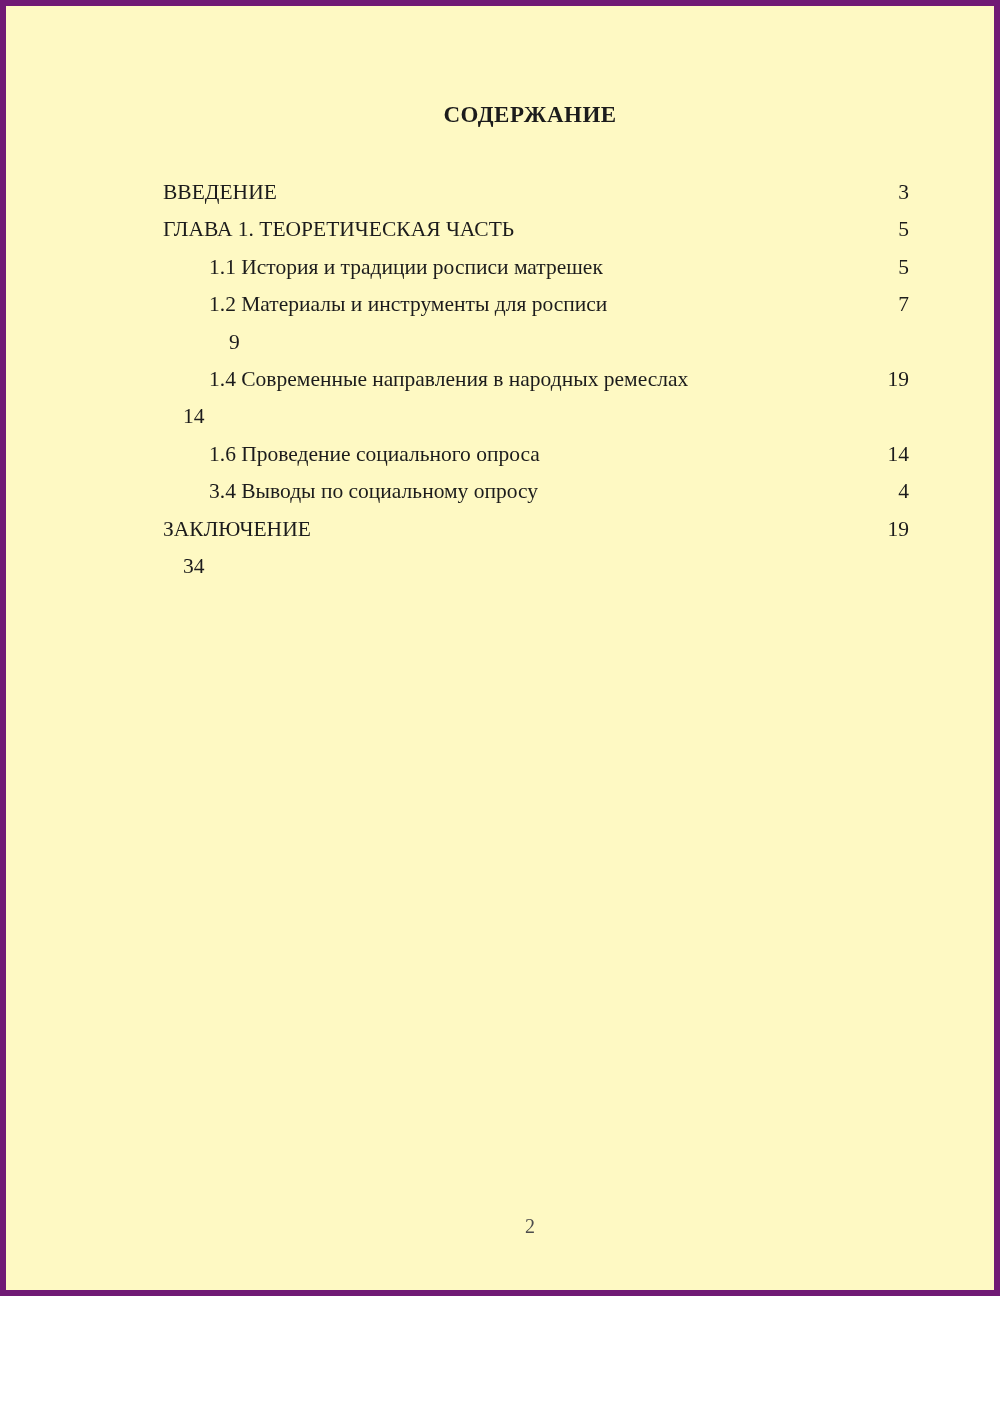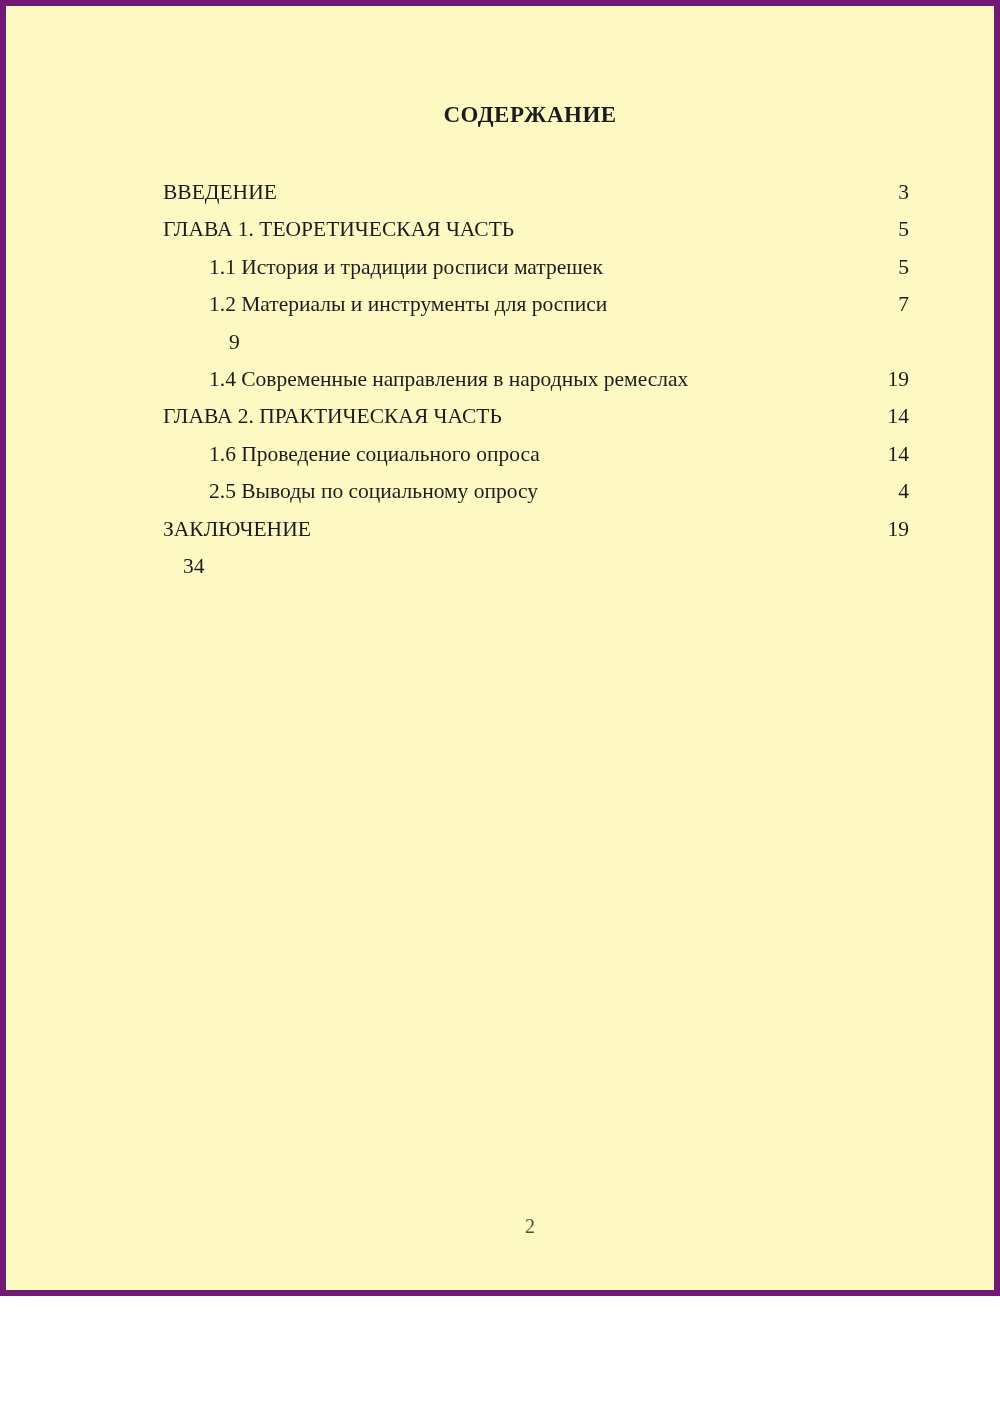--- a/index.html
+++ b/index.html
@@ -96,31 +96,30 @@
       <div class="toc-row level-1">
         <span class="toc-page">9</span>
       </div>
 
       <div class="toc-row level-1">
         <span class="toc-label">1.4 Современные направления в народных ремеслах</span>
         <span class="toc-page">19</span>
       </div>
 
       <div class="toc-row level-0">
-        <span class="toc-label">ГЛАВА 2. ПРАКТИЧЕСКАЯ ЧАСТЬ</span>
         <span class="toc-page">14</span>
       </div>
 
       <div class="toc-row level-1">
         <span class="toc-label">1.6 Проведение социального опроса</span>
         <span class="toc-page">14</span>
       </div>
 
       <div class="toc-row level-1">
-        <span class="toc-label">2.5 Выводы по социальному опросу</span>
+        <span class="toc-label">3.4 Выводы по социальному опросу</span>
         <span class="toc-page">4</span>
       </div>
 
       <div class="toc-row level-0">
         <span class="toc-label">ЗАКЛЮЧЕНИЕ</span>
         <span class="toc-page">19</span>
       </div>
 
       <div class="toc-row level-0">
         <span class="toc-page">34</span>

